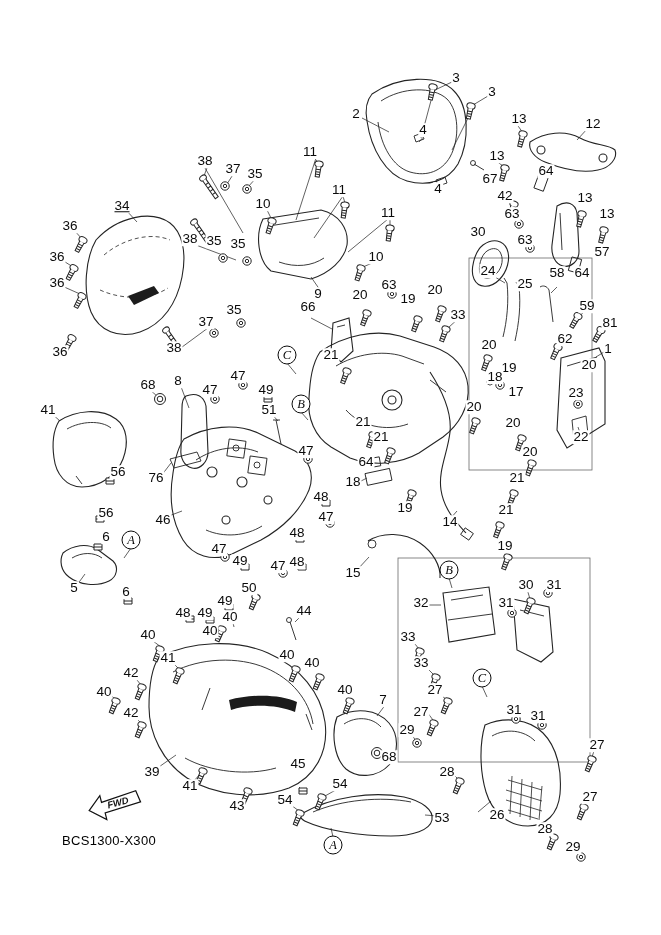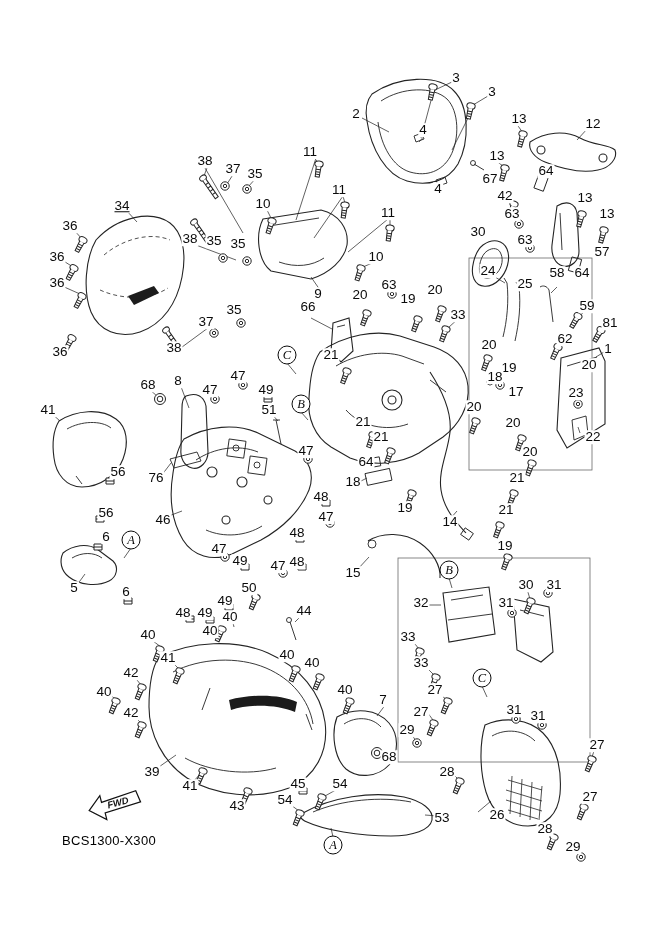--- a/index.html
+++ b/index.html
@@ -423,21 +423,21 @@
       <span class="plbl" style="left: 266px; top: 390px;">49</span>
       <span class="plbl" style="left: 516px; top: 392px;">17</span>
       <span class="plbl" style="left: 576px; top: 393px;">23</span>
       <span class="plbl circ" style="left: 301px; top: 404px;">B</span>
       <span class="plbl" style="left: 474px; top: 407px;">20</span>
       <span class="plbl" style="left: 269px; top: 410px;">51</span>
       <span class="plbl" style="left: 48px; top: 410px;">41</span>
       <span class="plbl" style="left: 363px; top: 422px;">21</span>
       <span class="plbl" style="left: 513px; top: 423px;">20</span>
       <span class="plbl" style="left: 381px; top: 437px;">21</span>
-      <span class="plbl" style="left: 581px; top: 437px; margin-left: 12px;">22</span>
+      <span class="plbl" style="left: 581px; top: 437px;">22</span>
       <span class="plbl" style="left: 306px; top: 451px;">47</span>
       <span class="plbl" style="left: 530px; top: 452px;">20</span>
       <span class="plbl" style="left: 366px; top: 462px;">64</span>
       <span class="plbl" style="left: 118px; top: 472px;">56</span>
       <span class="plbl" style="left: 156px; top: 478px;">76</span>
       <span class="plbl" style="left: 517px; top: 478px;">21</span>
       <span class="plbl" style="left: 353px; top: 482px;">18</span>
       <span class="plbl" style="left: 321px; top: 497px;">48</span>
       <span class="plbl" style="left: 405px; top: 508px;">19</span>
       <span class="plbl" style="left: 506px; top: 510px;">21</span>
@@ -482,21 +482,21 @@
       <span class="plbl" style="left: 383px; top: 700px;">7</span>
       <span class="plbl" style="left: 514px; top: 710px;">31</span>
       <span class="plbl" style="left: 421px; top: 712px;">27</span>
       <span class="plbl" style="left: 131px; top: 713px;">42</span>
       <span class="plbl" style="left: 538px; top: 716px;">31</span>
       <span class="plbl" style="left: 407px; top: 730px;">29</span>
       <span class="plbl" style="left: 597px; top: 745px;">27</span>
       <span class="plbl" style="left: 389px; top: 757px;">68</span>
       <span class="plbl" style="left: 447px; top: 772px;">28</span>
       <span class="plbl" style="left: 152px; top: 772px;">39</span>
-      <span class="plbl" style="left: 298px; top: 784px;">45</span>
+      <span class="plbl" style="left: 298px; top: 764px;">45</span>
       <span class="plbl" style="left: 340px; top: 784px;">54</span>
       <span class="plbl" style="left: 190px; top: 786px;">41</span>
       <span class="plbl" style="left: 590px; top: 797px;">27</span>
       <span class="plbl" style="left: 285px; top: 800px;">54</span>
       <span class="plbl" style="left: 237px; top: 806px;">43</span>
       <span class="plbl" style="left: 497px; top: 815px;">26</span>
       <span class="plbl" style="left: 442px; top: 818px;">53</span>
       <span class="plbl" style="left: 545px; top: 829px;">28</span>
       <span class="plbl circ" style="left: 333px; top: 845px;">A</span>
       <span class="plbl" style="left: 573px; top: 847px;">29</span>

